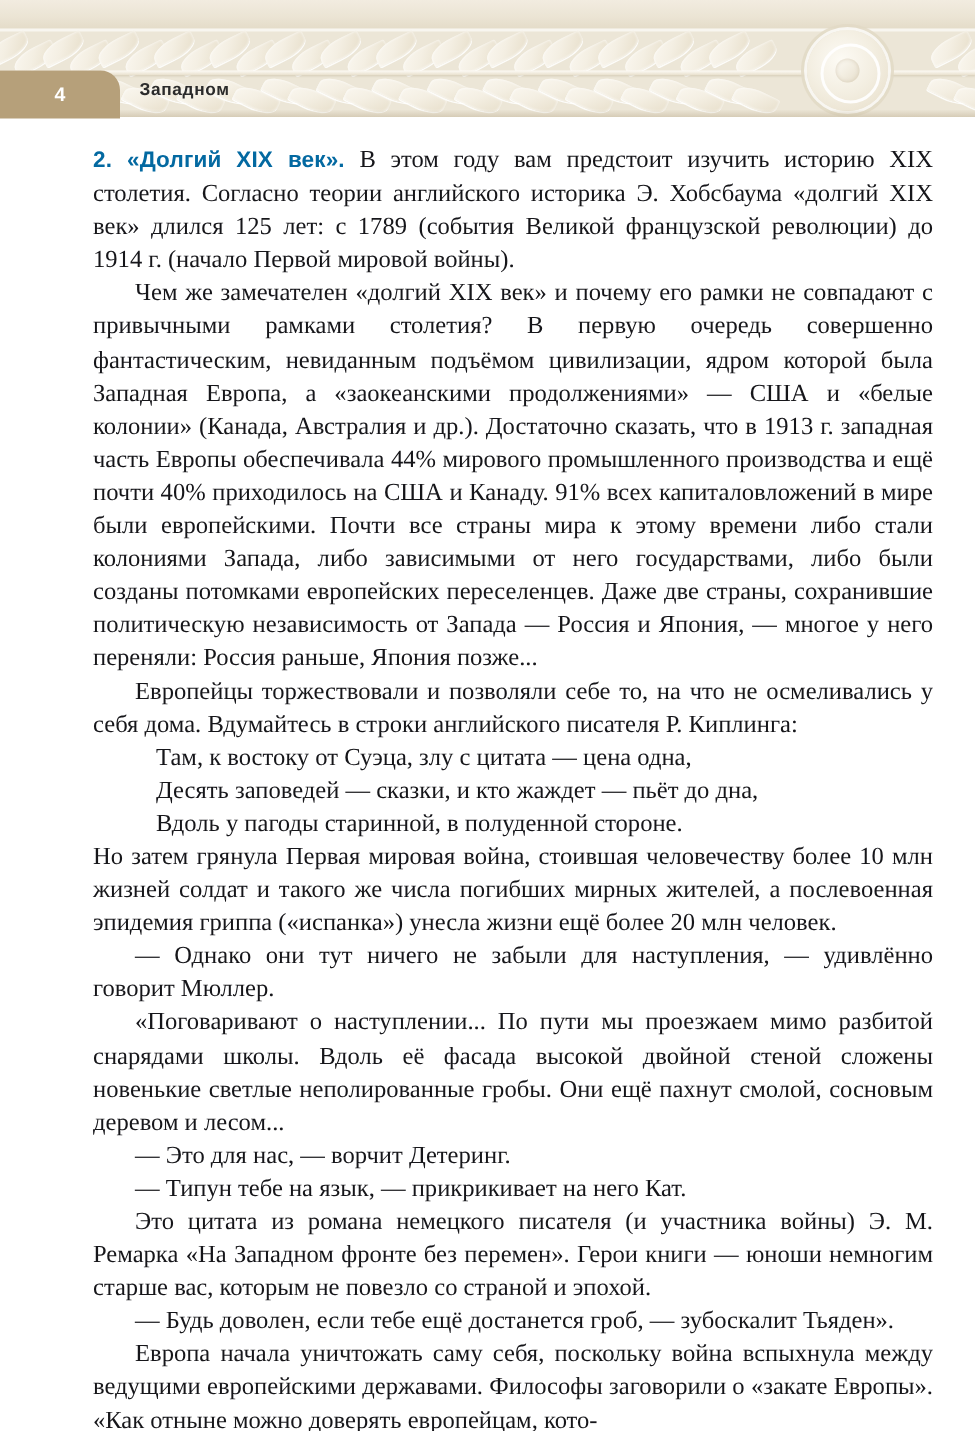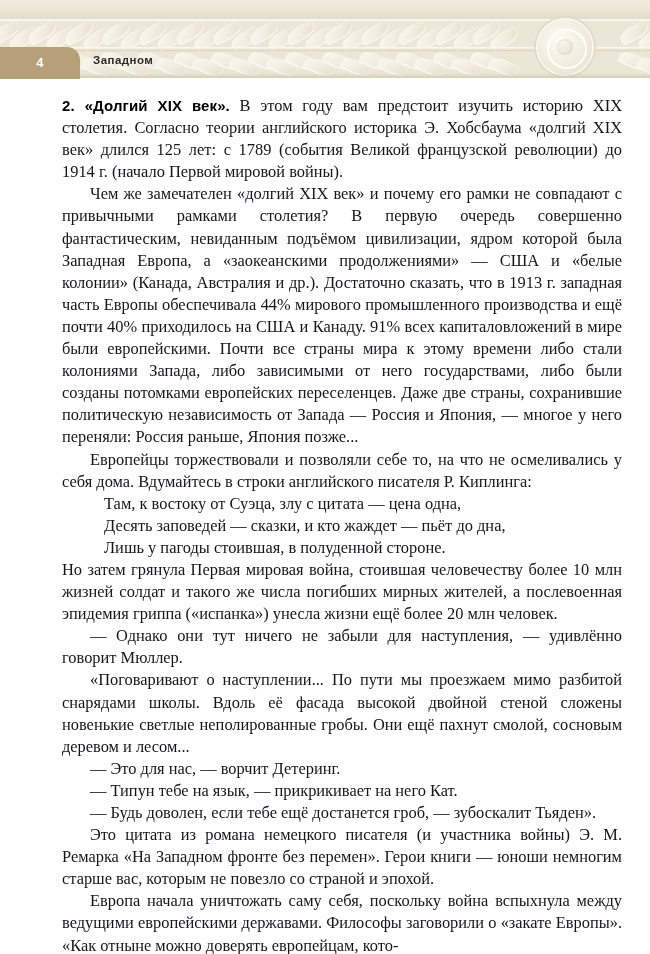--- a/index.html
+++ b/index.html
@@ -146,21 +146,21 @@
     font-size: 16.4px;
     line-height: 22.1px;
     color: #16161a;
     hyphens: manual;
   }
   p.para.first { text-indent: 0; }
   .section-title {
     font-family: "Liberation Sans", sans-serif;
     font-weight: bold;
     font-size: 15px;
-    color: #000000;
+    color: #0369a1;
     letter-spacing: 0.1px;
   }
   .verse {
     margin: 0;
     padding-left: 42px;
     font-size: 16.4px;
     line-height: 22.1px;
     color: #16161a;
     text-align: left;
     white-space: nowrap;
@@ -251,27 +251,27 @@
   <div class="content">
 
     <p class="para first"><span class="section-title">2. «Долгий XIX век».</span><span> В этом году вам предстоит изучить историю XIX столетия. Согласно теории английского историка Э. Хобсбаума «долгий XIX век» длился 125 лет: с 1789 (события Великой французской революции) до 1914 г. (начало Первой мировой войны).</span></p>
 
     <p class="para">Чем же замечателен «долгий XIX век» и почему его рамки не совпадают с привычными рамками столетия? В первую очередь совершенно фантастическим, невиданным подъёмом цивилизации, ядром которой была Западная Европа, а «заокеанскими продолжениями» — США и «белые колонии» (Канада, Австралия и др.). Достаточно сказать, что в 1913 г. западная часть Европы обеспечивала 44% мирового промышленного производства и ещё почти 40% приходилось на США и Канаду. 91% всех капиталовложений в мире были европейскими. Почти все страны мира к этому времени либо стали колониями Запада, либо зависимыми от него государствами, либо были созданы потомками европейских переселенцев. Даже две страны, сохранившие политическую независимость от Запада — Россия и Япония, — многое у него переняли: Россия раньше, Япония позже...</p>
     <p class="para">Европейцы торжествовали и позволяли себе то, на что не осмеливались у себя дома. Вдумайтесь в строки английского писателя Р. Киплинга:</p>
 
     <div>
       <p class="verse">Там, к востоку от Суэца, злу с цитата — цена одна,</p>
       <p class="verse">Десять заповедей — сказки, и кто жаждет — пьёт до дна,</p>
-      <p class="verse">Лишь у пагоды стоившая, в полуденной стороне.</p>
+      <p class="verse">Вдоль у пагоды старинной, в полуденной стороне.</p>
     </div>
 
     <p class="para first">Но затем грянула Первая мировая война, стоившая человечеству более 10 млн жизней солдат и такого же числа погибших мирных жителей, а послевоенная эпидемия гриппа («испанка») унесла жизни ещё более 20 млн человек.</p>
     <p class="para">— Однако они тут ничего не забыли для наступления, — удивлённо говорит Мюллер.</p>
     <p class="para">«Поговаривают о наступлении... По пути мы проезжаем мимо разбитой снарядами школы. Вдоль её фасада высокой двойной стеной сложены новенькие светлые неполированные гробы. Они ещё пахнут смолой, сосновым деревом и лесом...</p>
     <p class="para">— Это для нас, — ворчит Детеринг.</p>
     <p class="para">— Типун тебе на язык, — прикрикивает на него Кат.</p>
+    <p class="para">Это цитата из романа немецкого писателя (и участника войны) Э. М. Ремарка «На Западном фронте без перемен». Герои книги — юноши немногим старше вас, которым не повезло со страной и эпохой.</p>
     <p class="para">— Будь доволен, если тебе ещё достанется гроб, — зубоскалит Тьяден».</p>
-    <p class="para">Это цитата из романа немецкого писателя (и участника войны) Э. М. Ремарка «На Западном фронте без перемен». Герои книги — юноши немногим старше вас, которым не повезло со страной и эпохой.</p>
     <p class="para">Европа начала уничтожать саму себя, поскольку война вспыхнула между ведущими европейскими державами. Философы заговорили о «закате Европы». «Как отныне можно доверять европейцам, кото-</p>
 
   </div>
 
 </div>
 
 </body></html>

